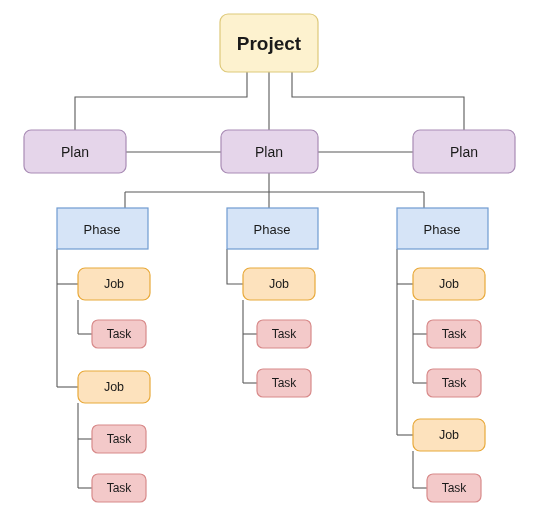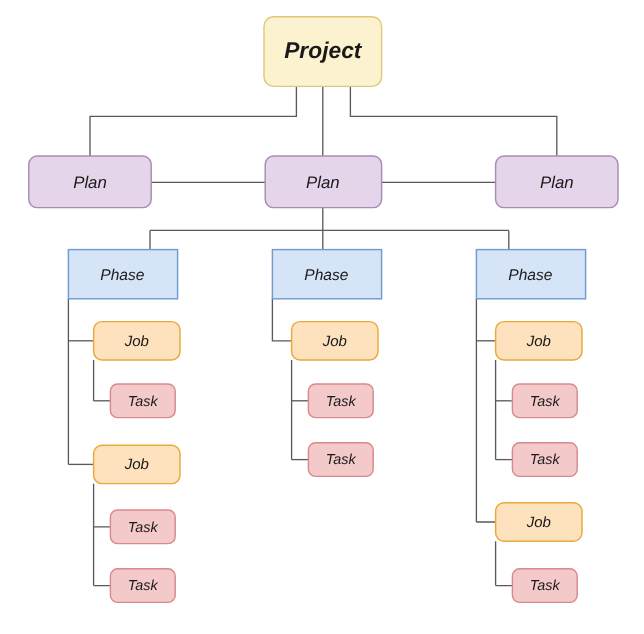--- a/index.html
+++ b/index.html
@@ -11,21 +11,20 @@
     width: 537px;
     height: 528px;
     font-family: "Liberation Sans", sans-serif;
     overflow: hidden;
   }
   #diagram-root {
     position: relative;
     width: 502px;
     height: 528px;
     background: #ffffff;
-    font-style: italic;
   }
   svg#diagram-svg {
     display: block;
     width: 537px;
     height: 528px;
   }
   .node-rect {
     stroke-width: 1.2;
   }
   .node-label {

